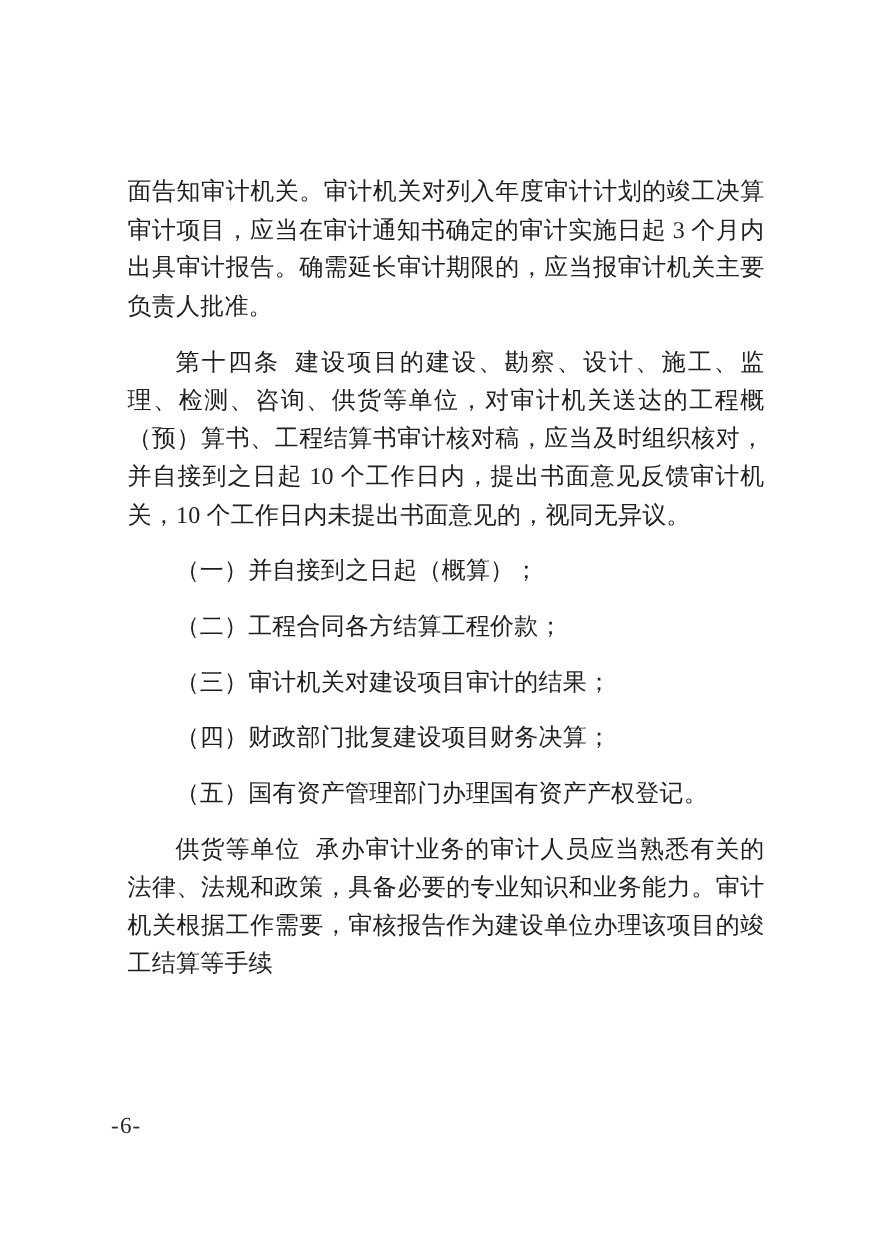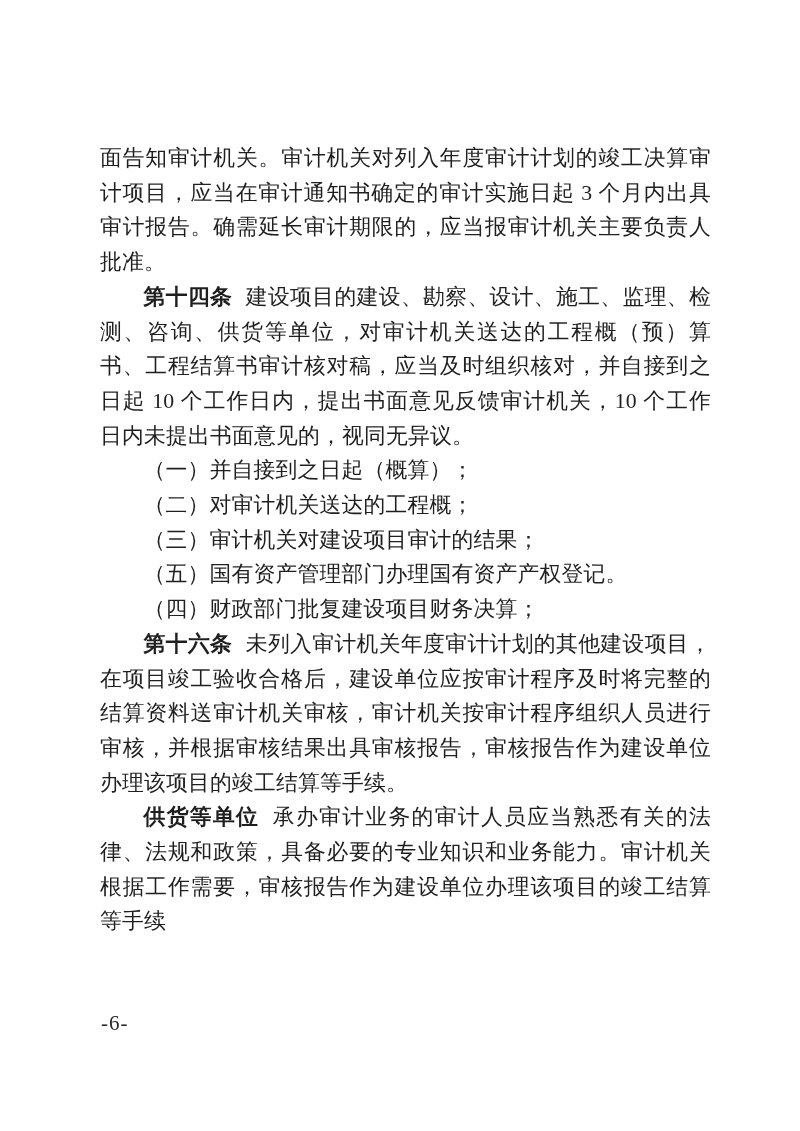--- a/index.html
+++ b/index.html
@@ -16,32 +16,32 @@
     font-family: "Liberation Serif", "DejaVu Serif", serif;
     color: #1f1f1f;
   }
   .content {
     position: absolute;
     left: 100px;
     top: 141px;
     width: 611px;
   }
   .para {
-    margin: 0;
+    margin: 16px;
     font-size: 21.8px;
     line-height: 34.7px;
     text-align: justify;
     text-justify: inter-character;
     letter-spacing: 0.2px;
   }
   .para.indent {
     text-indent: 2em;
   }
   .article-heading {
-    font-weight: 700;
+    font-weight: 400;
     margin-right: 0.62em;
   }
   .footer {
     position: absolute;
     left: 101px;
     top: 1008px;
     font-size: 21px;
     line-height: 30px;
     letter-spacing: 1px;
     color: #2a2a2a;
@@ -54,29 +54,28 @@
 
   <div class="content">
 
     <p class="para"><span>面告知审计机关。审计机关对列入年度审计计划的竣工决算审计项目，应当在审计通知书确定的审计实施日起 3 个月内出具审计报告。确需延长审计期限的，应当报审计机关主要负责人批准。</span></p>
 
     <p class="para indent"><span class="article-heading">第十四条</span><span>建设项目的建设、勘察、设计、施工、监理、检测、咨询、供货等单位，对审计机关送达的工程概（预）算书、工程结算书审计核对稿，应当及时组织核对，并自接到之日起 10 个工作日内，提出书面意见反馈审计机关，10 个工作日内未提出书面意见的，视同无异议。</span></p>
 
 
     <p class="para indent"><span>（一）并自接到之日起（概算）；</span></p>
 
-    <p class="para indent"><span>（二）对审计机关送达的工程概；</span></p>
+    <p class="para indent"><span>（二）工程合同各方结算工程价款；</span></p>
 
     <p class="para indent"><span>（三）审计机关对建设项目审计的结果；</span></p>
 
+    <p class="para indent"><span>（四）财政部门批复建设项目财务决算；</span></p>
+
     <p class="para indent"><span>（五）国有资产管理部门办理国有资产产权登记。</span></p>
 
-    <p class="para indent"><span>（四）财政部门批复建设项目财务决算；</span></p>
-
-    <p class="para indent"><span class="article-heading">第十六条</span><span>未列入审计机关年度审计计划的其他建设项目，在项目竣工验收合格后，建设单位应按审计程序及时将完整的结算资料送审计机关审核，审计机关按审计程序组织人员进行审核，并根据审核结果出具审核报告，审核报告作为建设单位办理该项目的竣工结算等手续。</span></p>
 
     <p class="para indent"><span class="article-heading">供货等单位</span><span>承办审计业务的审计人员应当熟悉有关的法律、法规和政策，具备必要的专业知识和业务能力。审计机关根据工作需要，审核报告作为建设单位办理该项目的竣工结算等手续</span></p>
 
   </div>
 
   <div class="footer">-6-</div>
 
 </div>
 
 </body></html>

